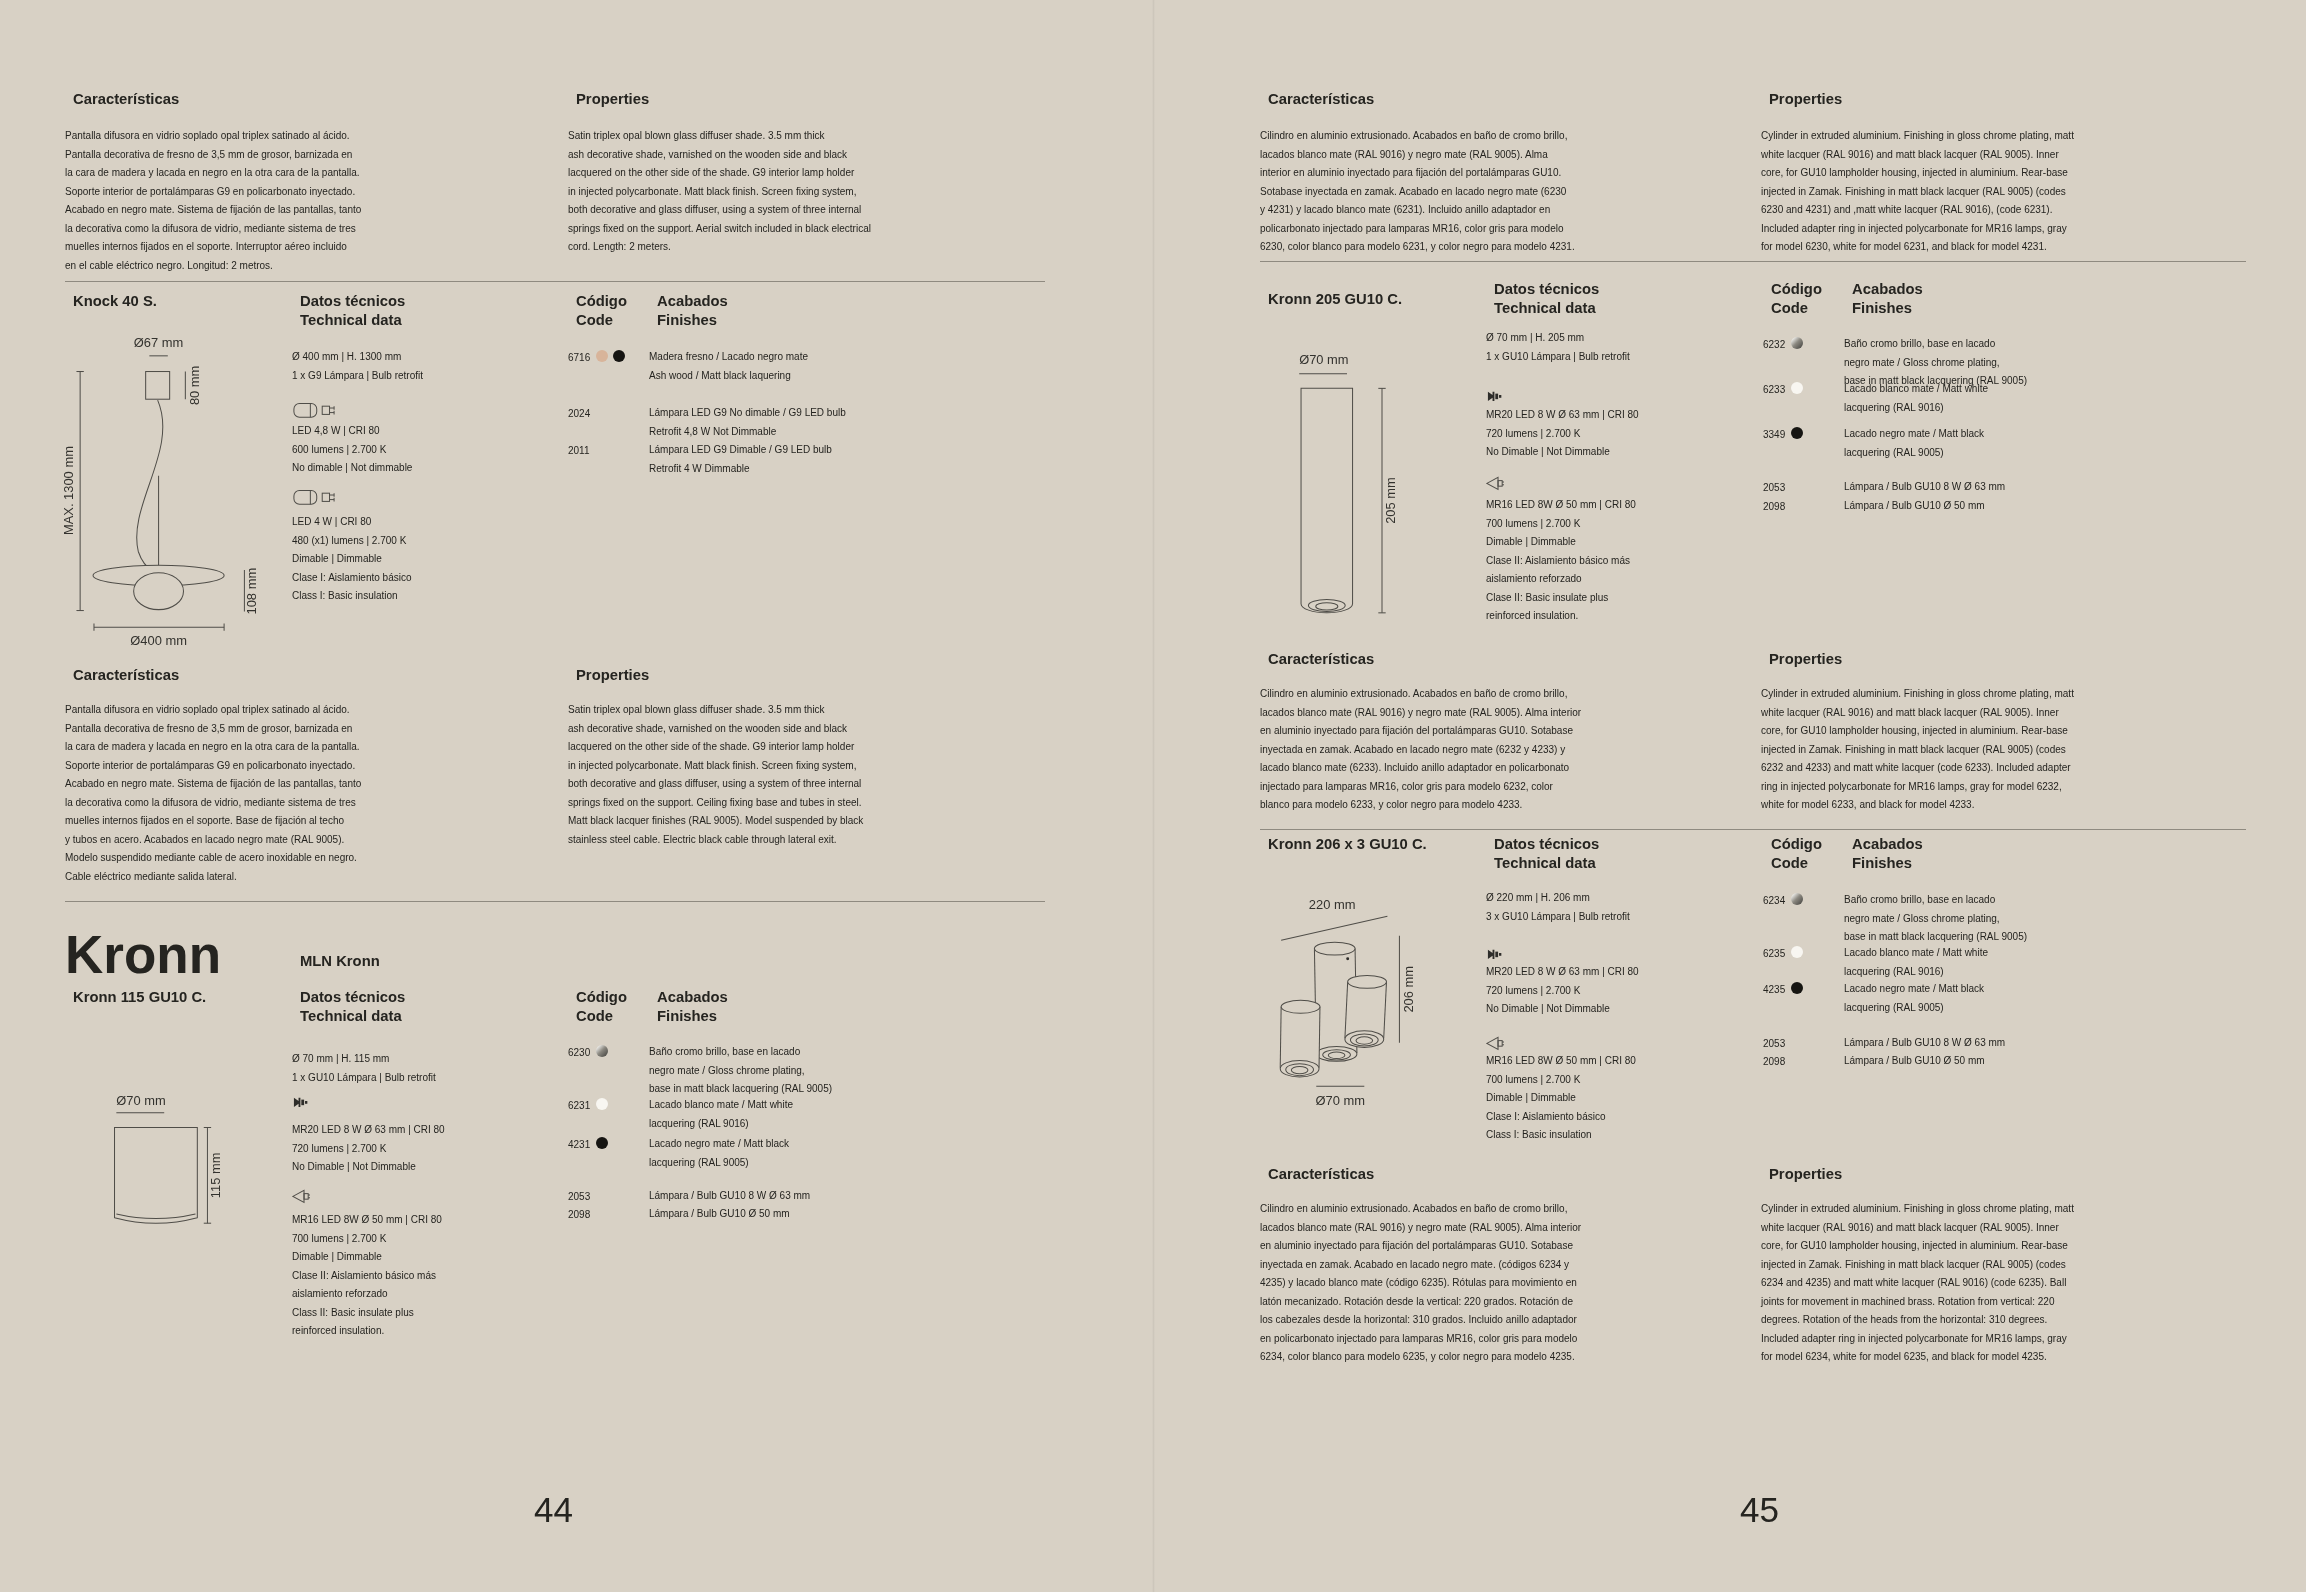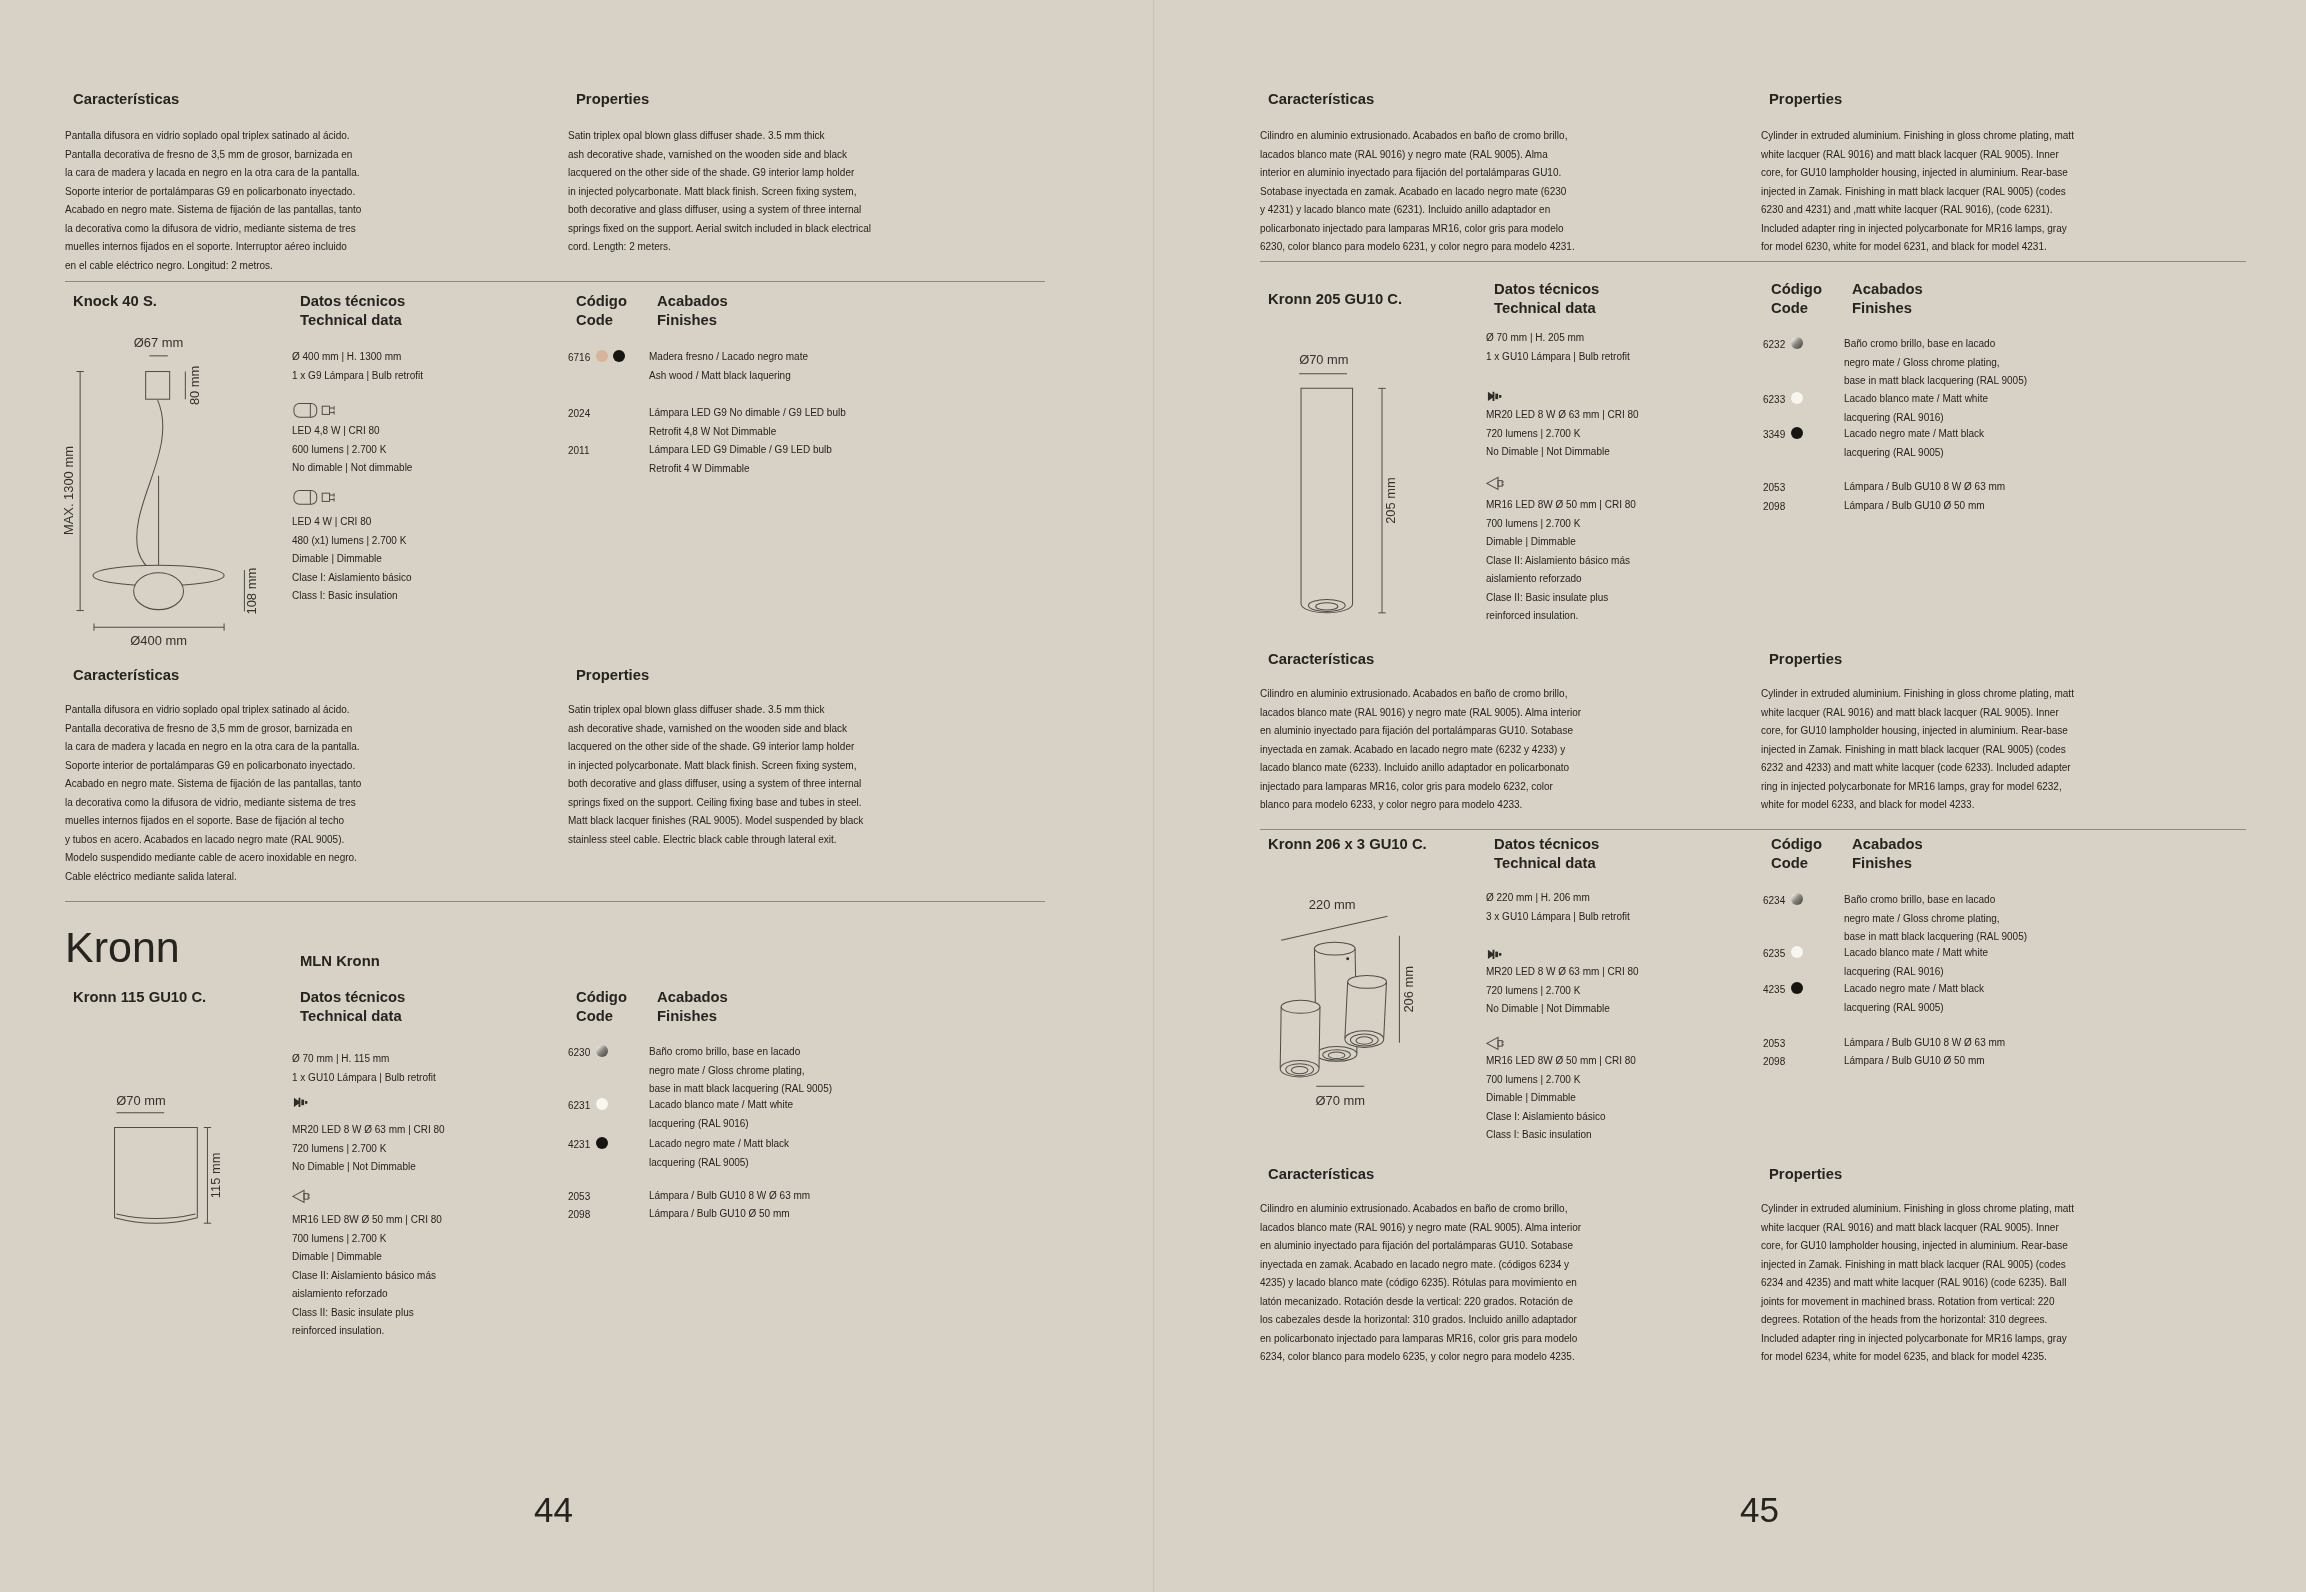--- a/index.html
+++ b/index.html
@@ -8,21 +8,21 @@
     --chrome-light:#f2f2ef; --chrome-dark:#4c4b47;
   }
   html,body{margin:0;padding:0;background:var(--background);}
   .spread{position:relative;width:2306px;height:1592px;background:var(--background);
     font-family:"Liberation Sans",sans-serif;color:var(--text);overflow:hidden;}
   .seam{position:absolute;left:1152px;top:0;width:2.8px;height:1592px;
     background:linear-gradient(90deg,rgba(0,0,0,0),rgba(0,0,0,.05),rgba(0,0,0,0));}
   .abs{position:absolute;}
   .hd{font-weight:700;font-size:14.8px;line-height:18.5px;white-space:pre;margin-left:8px;}
   .txt{font-size:10px;line-height:18.5px;white-space:pre;}
-  .series-title{font-size:43px;font-weight:400;line-height:44px;}
+  .series-title{font-size:53px;font-weight:700;line-height:44px;margin-top:8px;}
   .pagenum{font-size:35px;line-height:37px;text-align:center;width:83px;}
   .rule{position:absolute;height:0.9px;background:var(--line);}
   .coderow{position:absolute;}
   .coderow .desc{position:absolute;left:81px;top:0;}
   .dot{display:inline-block;width:12px;height:12px;border-radius:50%;margin-left:5.5px;vertical-align:-1.4px;}
   .dot.wood{background:var(--wood);}
   .dot.chrome{background:linear-gradient(135deg,var(--chrome-light) 12%,#8b8880 48%,var(--chrome-dark) 90%);}
   .dot.white{background:var(--white-finish);}
   .dot.black{background:var(--black-finish);}
   svg .ln{stroke:#4f4d48;stroke-width:1.1;fill:none;}
@@ -303,21 +303,21 @@
 aislamiento reforzado
 Clase II: Basic insulate plus
 reinforced insulation.</div>
 
   <div class="coderow" style="left:1763px;top:335px">
     <span class="txt">6232</span><span class="dot chrome"></span>
     <div class="txt desc">Baño cromo brillo, base en lacado
 negro mate / Gloss chrome plating,
 base in matt black lacquering (RAL 9005)</div>
   </div>
-  <div class="coderow" style="left:1763px;top:390px">
+  <div class="coderow" style="left:1763px;top:380px">
     <span class="txt">6233</span><span class="dot white"></span>
     <div class="txt desc">Lacado blanco mate / Matt white
 lacquering (RAL 9016)</div>
   </div>
   <div class="coderow" style="left:1763px;top:425px">
     <span class="txt">3349</span><span class="dot black"></span>
     <div class="txt desc">Lacado negro mate / Matt black
 lacquering (RAL 9005)</div>
   </div>
   <div class="coderow" style="left:1763px;top:478px">

